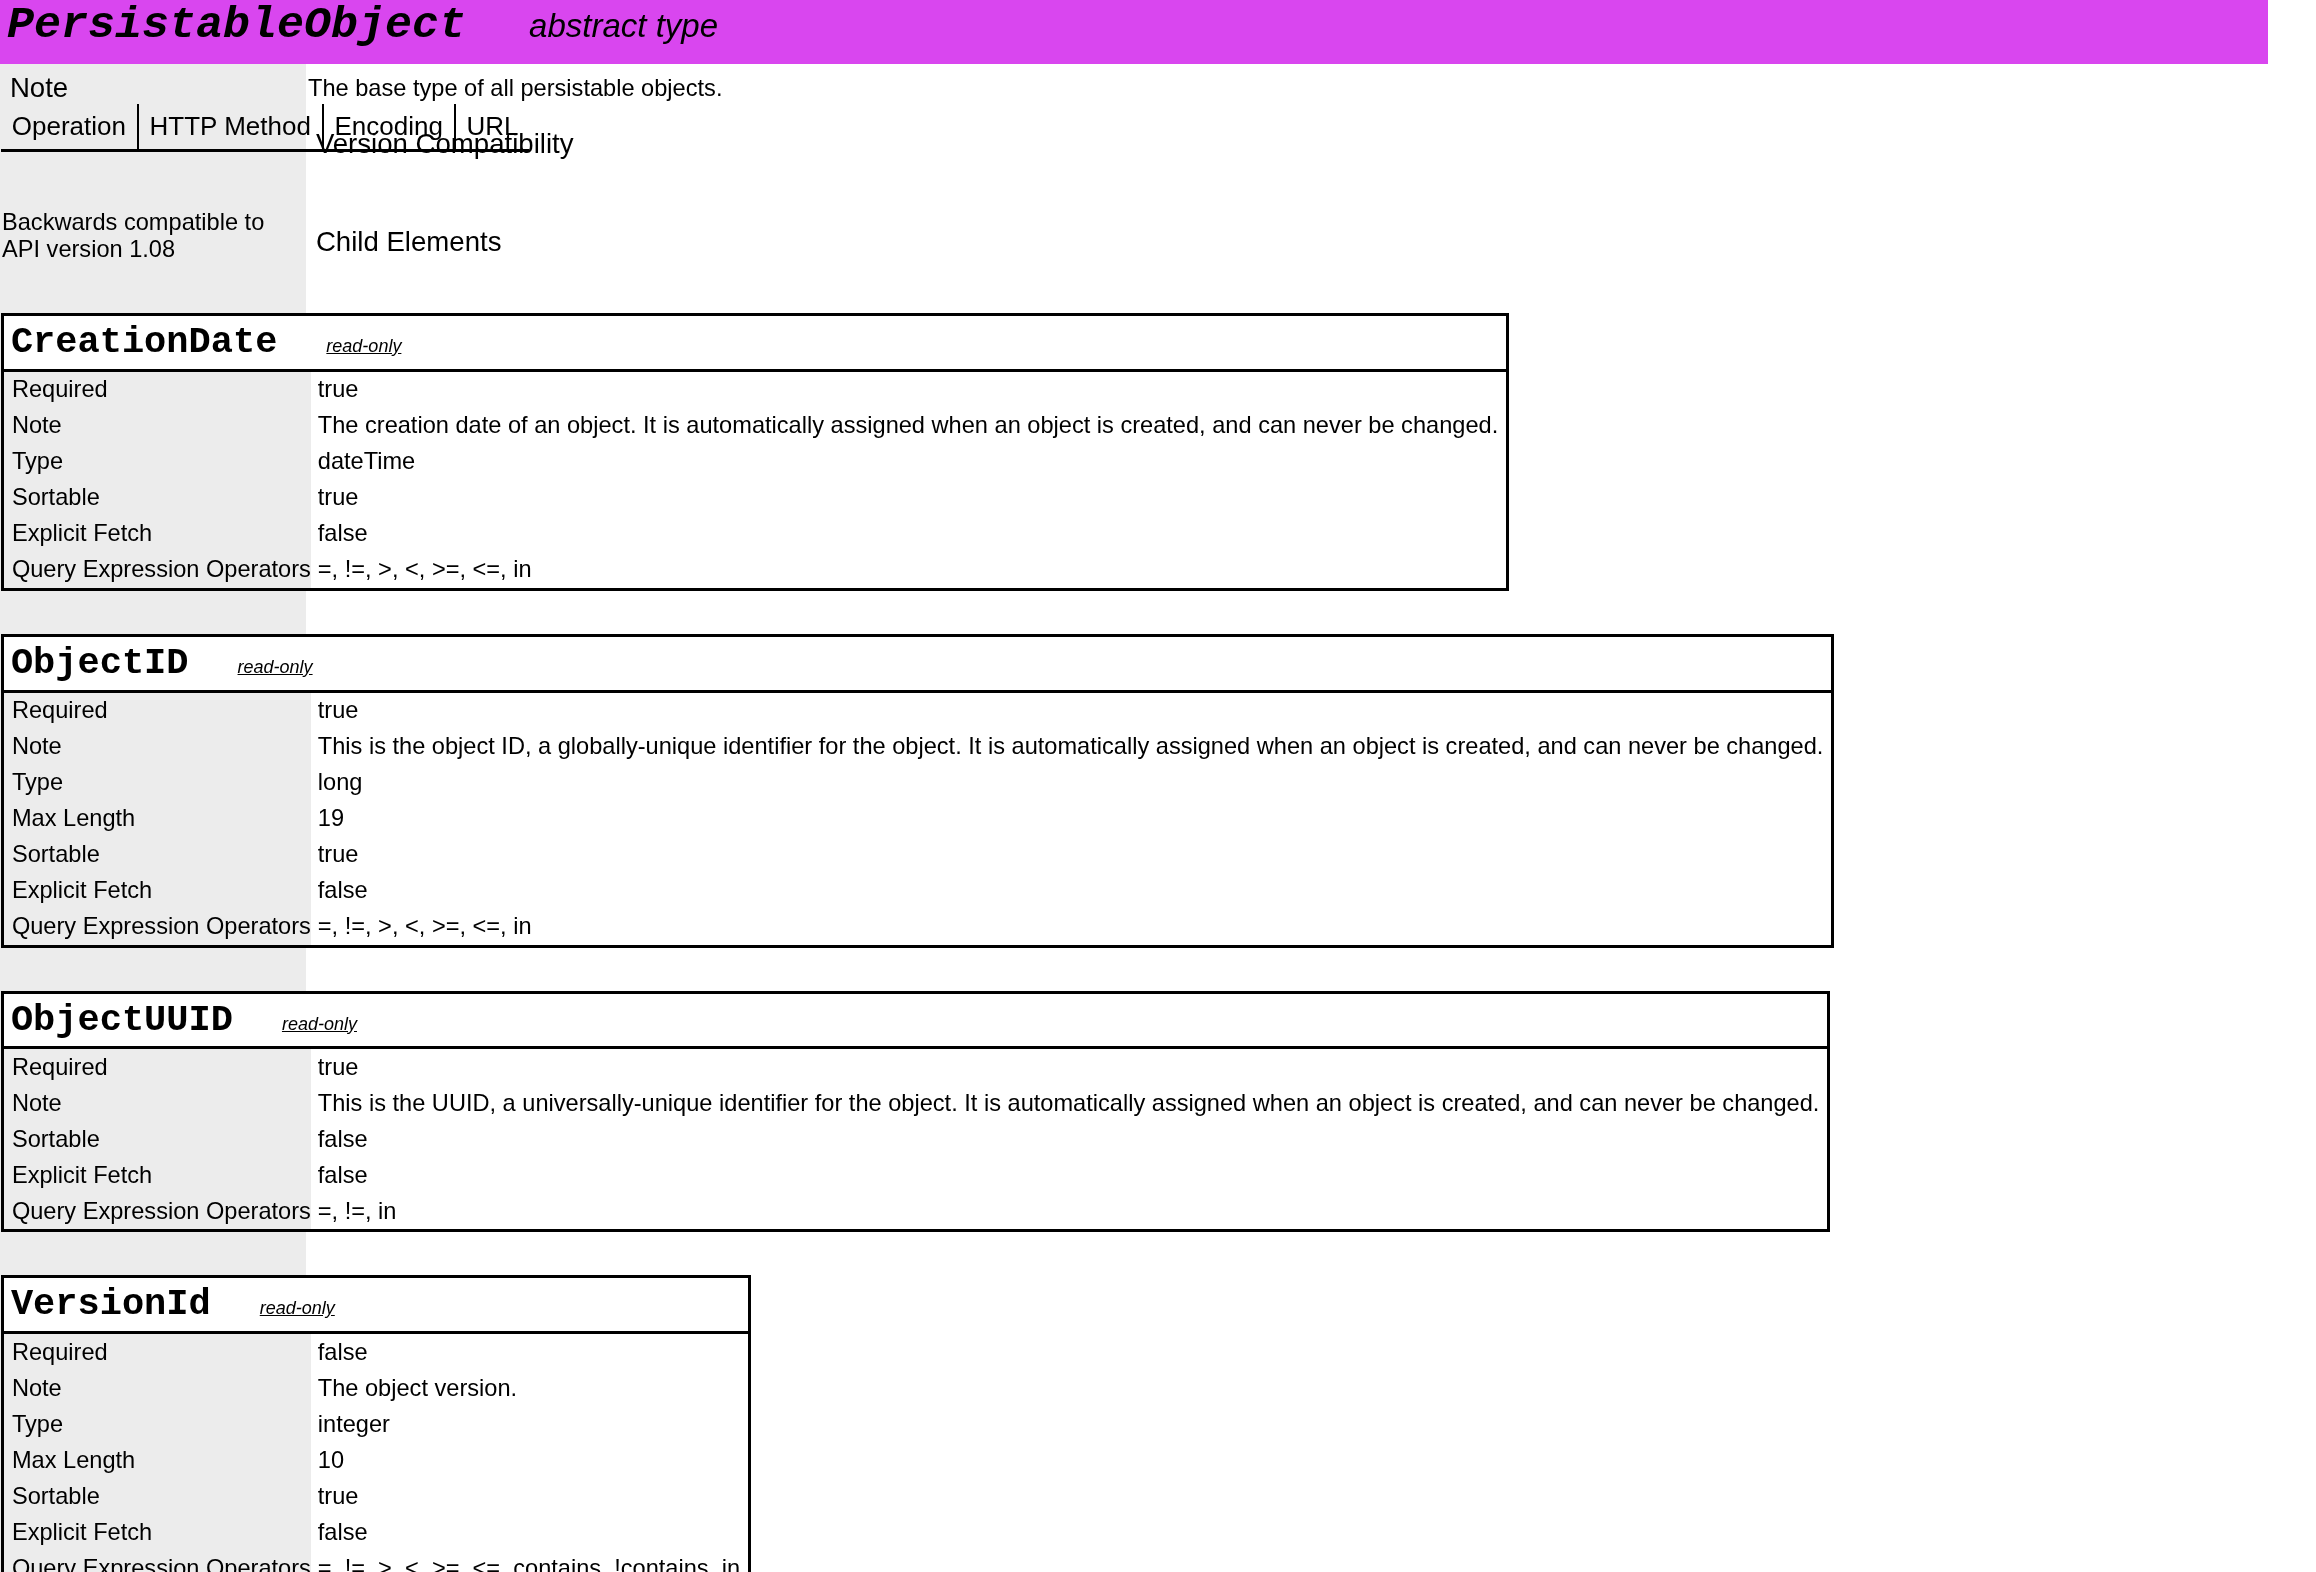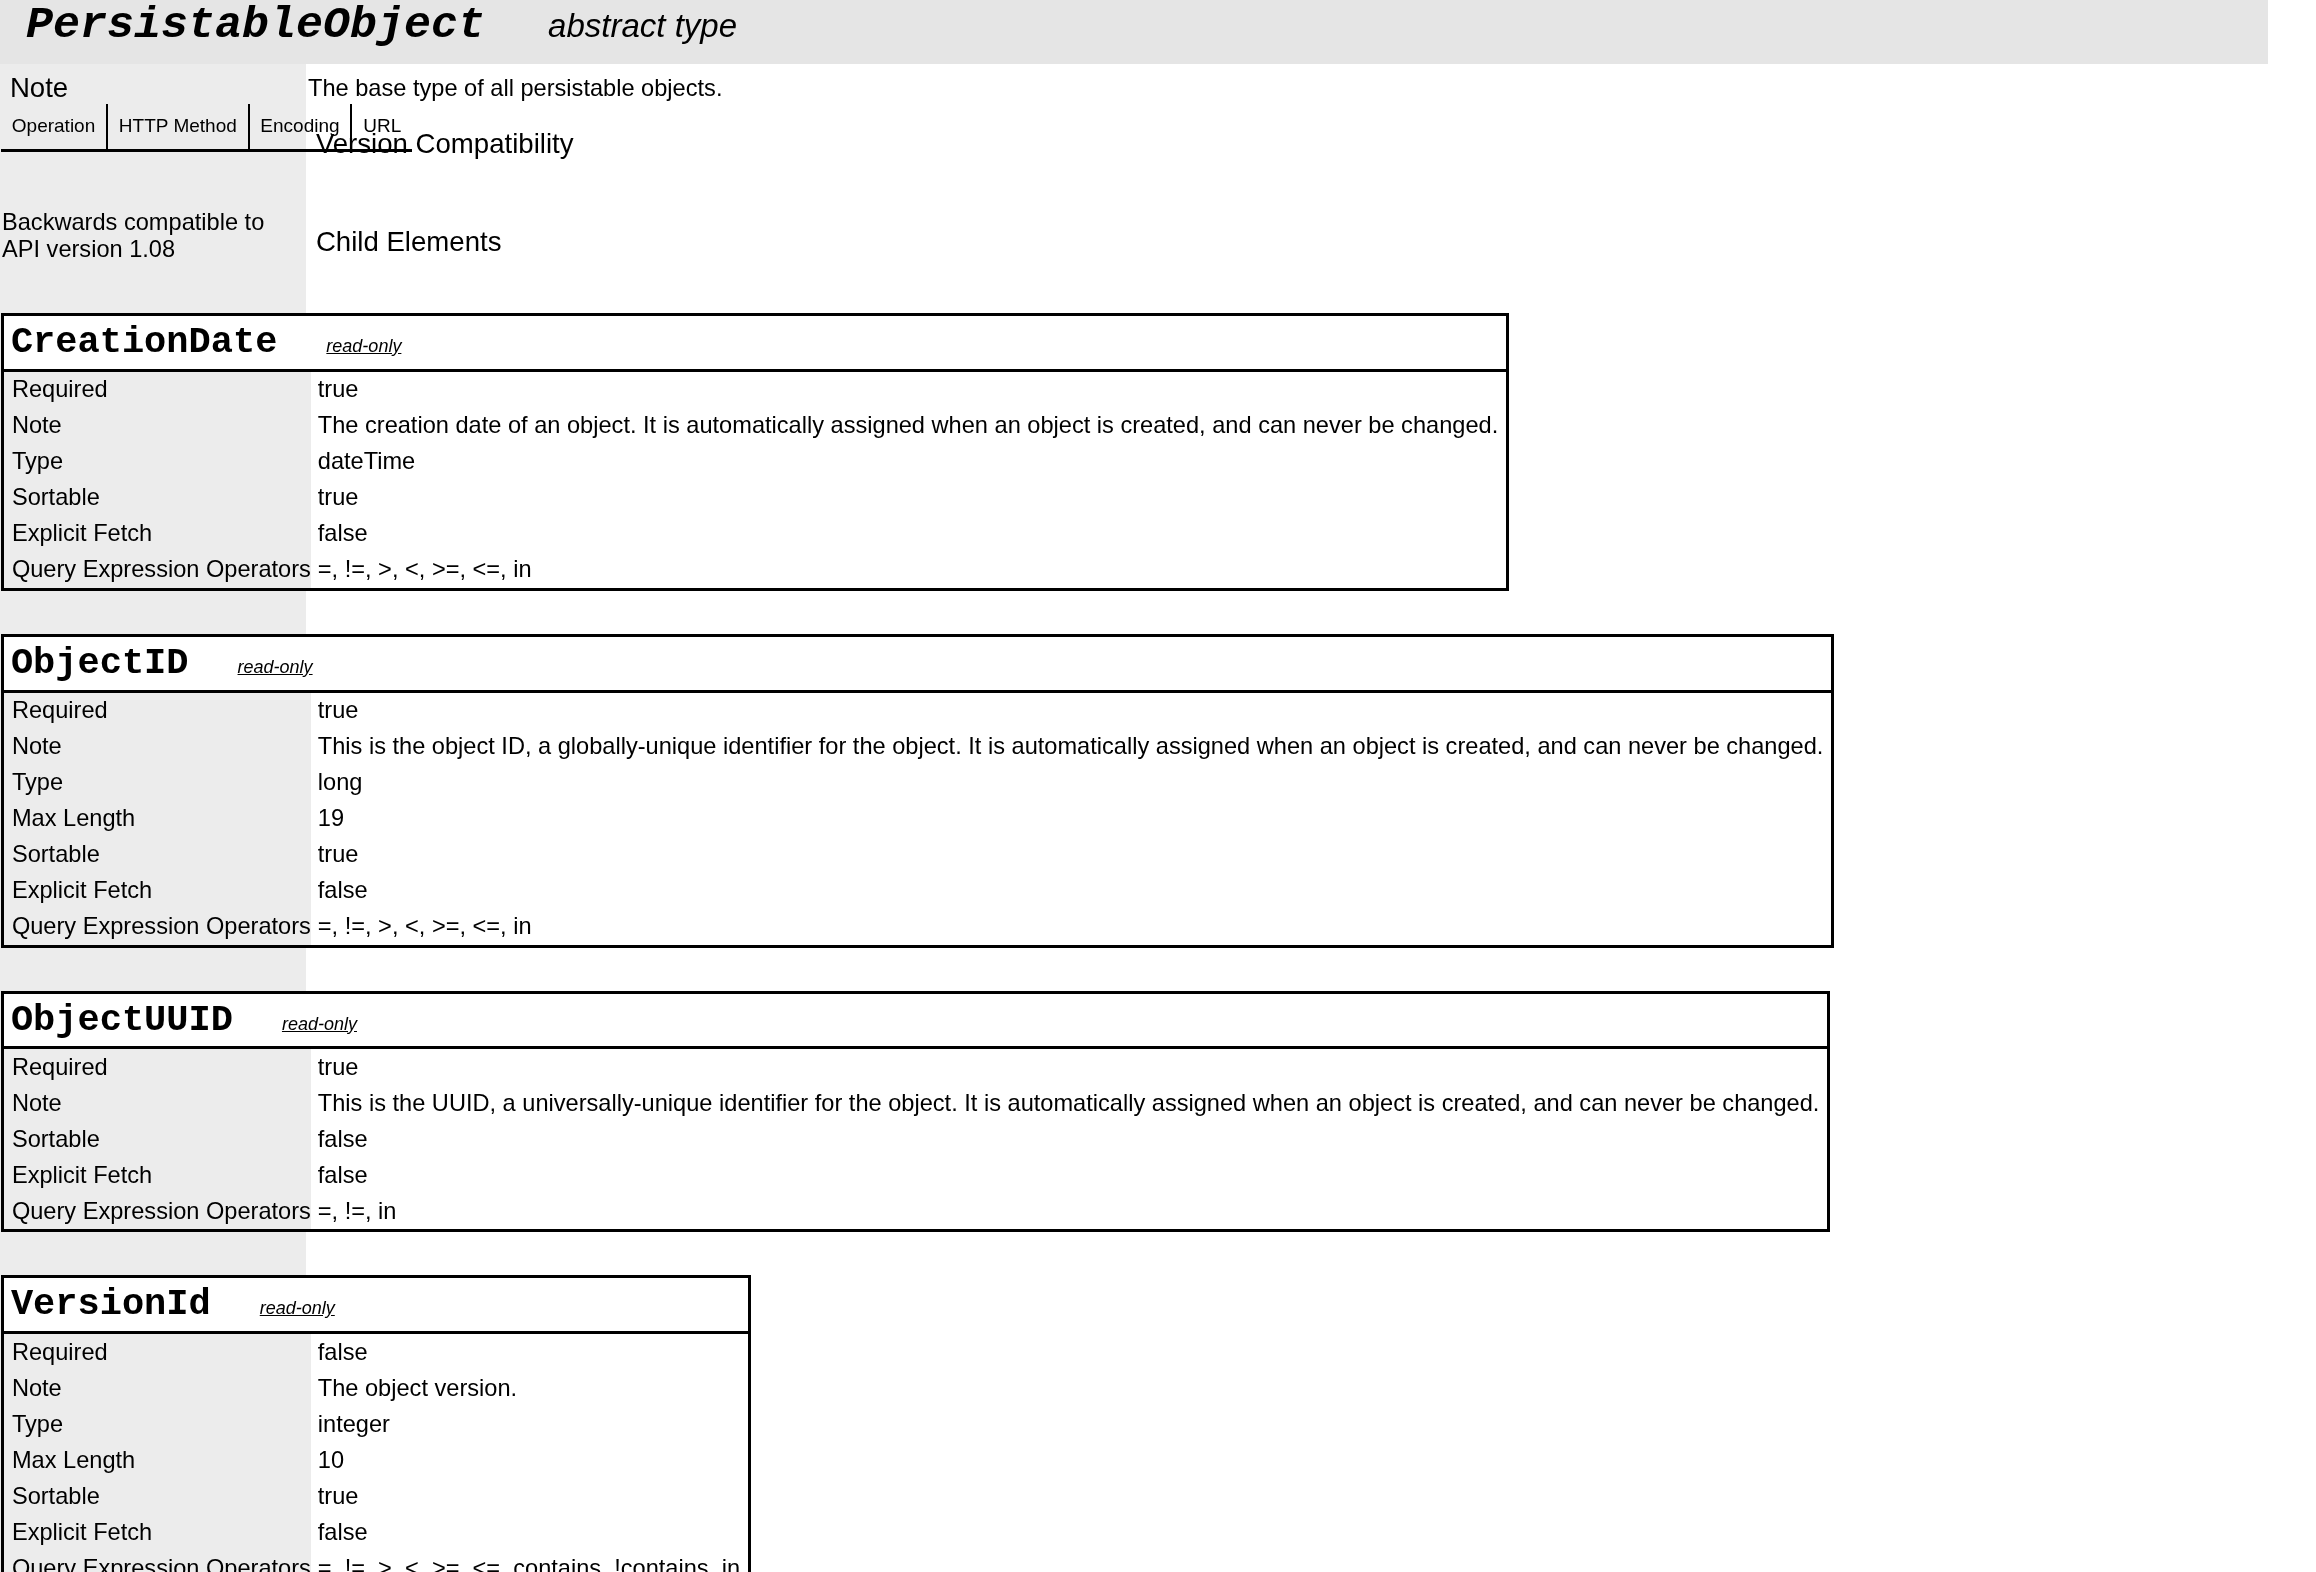--- a/index.html
+++ b/index.html
@@ -7,24 +7,24 @@
     width: 2317px; height: 1572px;
     background: #ffffff;
     font-family: "Liberation Sans", sans-serif;
     color: #000;
     overflow: hidden;
   }
 
   
   .band {
     width: 2268px; height: 64px;
-    background: #e5e5e5;
+    background: #d946ef;
     display: flex;
     align-items: baseline;
-    padding-left: 26px;
+    padding-left: 7px;
     box-sizing: border-box;
   }
   .band .title {
     font-family: "Liberation Mono", "DejaVu Sans Mono", monospace;
     font-weight: bold;
     font-style: italic;
     font-size: 45px;
     letter-spacing: 0px;
     white-space: nowrap;
   }
@@ -60,21 +60,21 @@
   .row-ce-content    { padding-top: 50px; }
 
   
   .rest-table {
     border-collapse: collapse;
     margin-left: 1px;
   }
   .rest-table tr { border-bottom: 3px solid #000; }
   .rest-table th {
     font-weight: normal;
-    font-size: 19px;
+    font-size: 26px;
     height: 45px;
     padding: 0 10.8px;
     border-left: 2px solid #000;
     white-space: nowrap;
     vertical-align: middle;
     text-align: left;
   }
   .rest-table th:first-child { border-left: none; }
 
   

